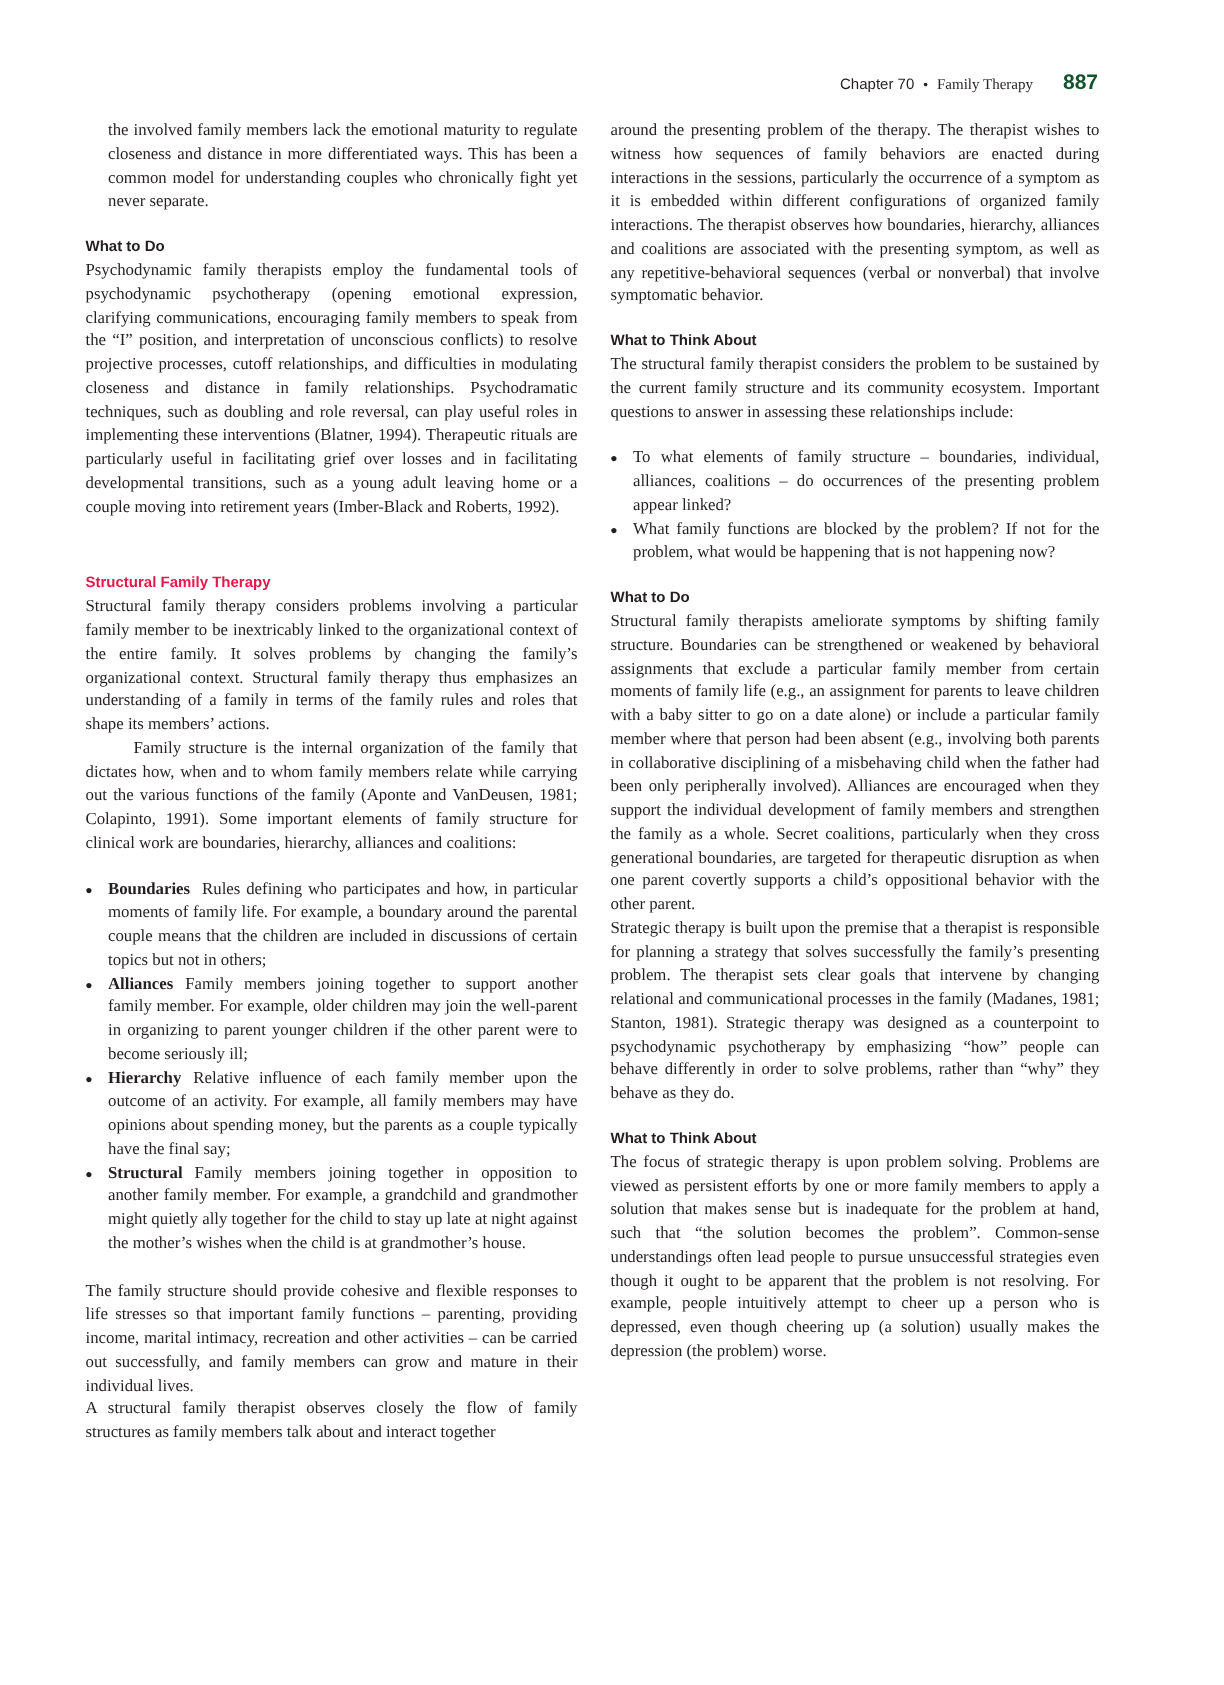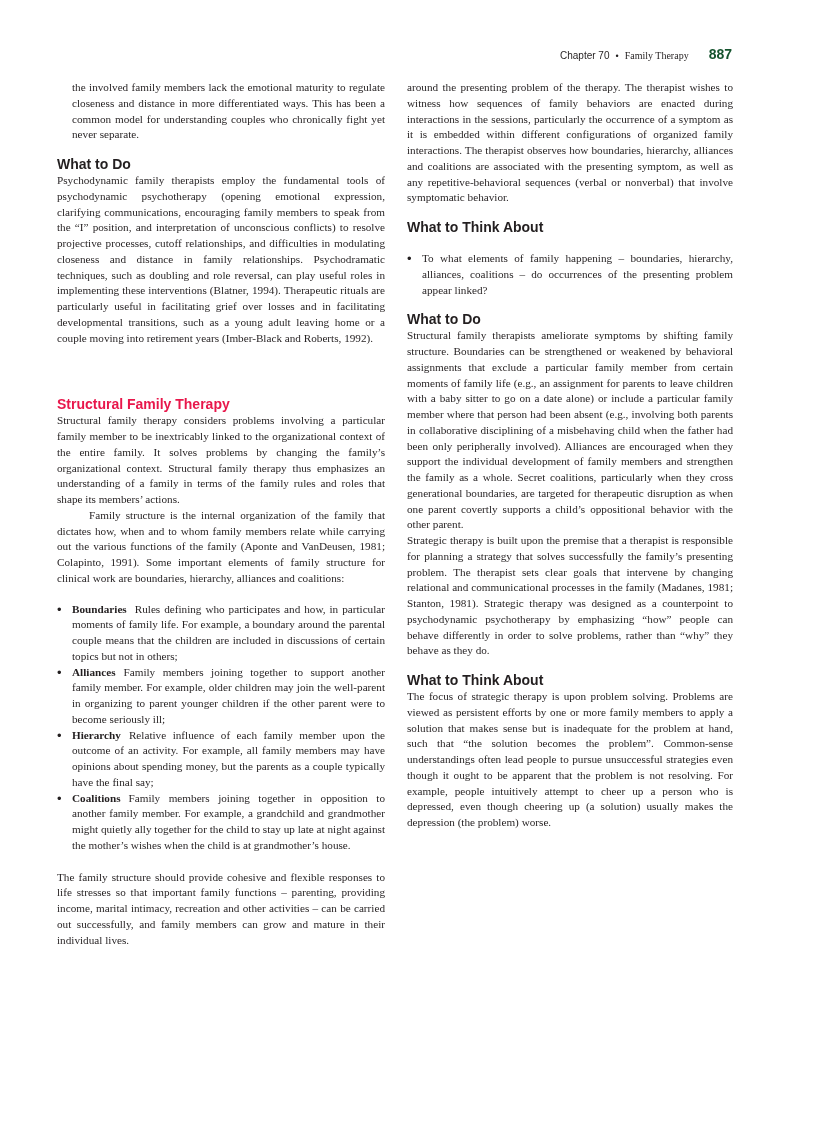--- a/index.html
+++ b/index.html
@@ -8,21 +8,21 @@
   .hdr-chapter { font-size: 10px; color: #231f20; }
   .hdr-dot { font-size: 9px; color: #231f20; }
   .hdr-title { font-family: "Liberation Serif", serif; font-size: 10px; color: #231f20; }
   .hdr-page { font-family: "Liberation Sans", sans-serif; font-weight: bold; font-size: 14px; margin-left: 14px; color: #14532d; }
   .col { position: absolute; top: 80px; font-family: "Liberation Serif", serif; font-size: 11.2px; line-height: 15.75px; text-align: justify; }
   .col-left { left: 57px; width: 328px; }
   .col-right { left: 407px; width: 326px; }
   p { margin: 0; hyphens: manual; }
   .indent-block { padding-left: 15px; }
   .indent-first { text-indent: 32px; }
-  h2 { font-family: "Liberation Sans", sans-serif; font-weight: bold; font-size: 14px; line-height: 17px; margin: 0; }
+  h2 { font-family: "Liberation Sans", sans-serif; font-weight: bold; font-size: 10px; line-height: 17px; margin: 0; }
   h2.sub { color: #231f20; }
   h2.major { color: #e8174b; }
   ul { list-style: none; margin: 0; padding: 0; }
   li { position: relative; padding-left: 15px; }
   li::before { content: "\2022"; position: absolute; left: 0; top: 0; font-size: 13px; line-height: 15.75px; font-family: "Liberation Sans", sans-serif; }
   .term { font-weight: bold; margin-right: 8px; }
 </style>
 </head>
 <body>
 
@@ -32,42 +32,45 @@
   <span class="hdr-title">Family Therapy</span>
   <span class="hdr-page">887</span>
 </div>
 
 <div class="col col-left">
   <p class="indent-block">the involved family members lack the emotional maturity to regulate closeness and distance in more differentiated ways. This has been a common model for understanding couples who chronically fight yet never separate.</p>
 
   <h2 class="sub" style="margin-top:13px;">What to Do</h2>
   <p>Psychodynamic family therapists employ the fundamental tools of psychodynamic psychotherapy (opening emotional expres­sion, clarifying communications, encouraging family members to speak from the “I” position, and interpretation of unconscious conflicts) to resolve projective processes, cutoff relationships, and difficulties in modulating closeness and distance in fam­ily relationships. Psychodramatic techniques, such as doubling and role reversal, can play useful roles in implementing these interventions (Blatner, 1994). Therapeutic rituals are particularly useful in facilitating grief over losses and in facilitating devel­opmental transitions, such as a young adult leaving home or a couple moving into retirement years (Imber-Black and Roberts, 1992).</p>
 
-  <h2 class="major" style="margin-top:50px;">Structural Family Therapy</h2>
+  <h2 class="major" style="margin-top:34px;">Structural Family Therapy</h2>
   <p>Structural family therapy considers problems involving a particu­lar family member to be inextricably linked to the organizational context of the entire family. It solves problems by changing the family’s organizational context. Structural family therapy thus emphasizes an understanding of a family in terms of the family rules and roles that shape its members’ actions.</p>
   <p class="indent-first">Family structure is the internal organization of the fam­ily that dictates how, when and to whom family members relate while carrying out the various functions of the family (Aponte and VanDeusen, 1981; Colapinto, 1991). Some important ele­ments of family structure for clinical work are boundaries, hier­archy, alliances and coalitions:</p>
 
   <ul style="margin-top:15px;">
     <li><span class="term">Boundaries</span><span>Rules defining who participates and how, in particular moments of family life. For example, a boundary around the parental couple means that the children are in­cluded in discussions of certain topics but not in others;</span></li>
     <li><span class="term">Alliances</span><span>Family members joining together to support an­other family member. For example, older children may join the well-parent in organizing to parent younger children if the other parent were to become seriously ill;</span></li>
     <li><span class="term">Hierarchy</span><span>Relative influence of each family member upon the outcome of an activity. For example, all family members may have opinions about spending money, but the parents as a couple typically have the final say;</span></li>
-    <li><span class="term">Coalitions</span><span>Family members joining together in opposition to another family member. For example, a grandchild and grandmother might quietly ally together for the child to stay up late at night against the mother’s wishes when the child is at grandmother’s house.</span></li>
+    <li><span class="term">Structural</span><span>Family members joining together in opposition to another family member. For example, a grandchild and grandmother might quietly ally together for the child to stay up late at night against the mother’s wishes when the child is at grandmother’s house.</span></li>
   </ul>
 
   <p style="margin-top:16px;">The family structure should provide cohesive and flexible re­sponses to life stresses so that important family functions – parenting, providing income, marital intimacy, recreation and other activities – can be carried out successfully, and family members can grow and mature in their individual lives.</p>
 
+  <p>A structural family therapist observes closely the flow of fam­ily structures as family members talk about and interact together</p>
 </div>
 
 <div class="col col-right">
   <p>around the presenting problem of the therapy. The therapist wishes to witness how sequences of family behaviors are enacted during interactions in the sessions, particularly the occurrence of a symp­tom as it is embedded within different configurations of organ­ized family interactions. The therapist observes how boundaries, hierarchy, alliances and coalitions are associated with the pre­senting symptom, as well as any repetitive-behavioral sequences (verbal or nonverbal) that involve symptomatic behavior.</p>
 
   <h2 class="sub" style="margin-top:13px;">What to Think About</h2>
+  <p>The structural family therapist considers the problem to be sustained by the current family structure and its community eco­system. Important questions to answer in assessing these rela­tionships include:</p>
 
   <ul style="margin-top:15px;">
-    <li>To what elements of family happening – boundaries, hierarchy, alliances, coalitions – do occurrences of the presenting prob­lem appear linked?</li>
+    <li>To what elements of family structure – boundaries, individual, alliances, coalitions – do occurrences of the presenting prob­lem appear linked?</li>
+    <li>What family functions are blocked by the problem? If not for the problem, what would be happening that is not happening now?</li>
   </ul>
 
   <h2 class="sub" style="margin-top:13px;">What to Do</h2>
   <p>Structural family therapists ameliorate symptoms by shifting family structure. Boundaries can be strengthened or weakened by behavioral assignments that exclude a particular family mem­ber from certain moments of family life (e.g., an assignment for parents to leave children with a baby sitter to go on a date alone) or include a particular family member where that person had been absent (e.g., involving both parents in collaborative disciplining of a misbehaving child when the father had been only peripher­ally involved). Alliances are encouraged when they support the individual development of family members and strengthen the family as a whole. Secret coalitions, particularly when they cross generational boundaries, are targeted for therapeutic disruption as when one parent covertly supports a child’s oppositional be­havior with the other parent.</p>
 
   <p>Strategic therapy is built upon the premise that a therapist is responsible for planning a strategy that solves successfully the family’s presenting problem. The therapist sets clear goals that intervene by changing relational and communicational processes in the family (Madanes, 1981; Stanton, 1981). Strategic therapy was designed as a counterpoint to psychodynamic psychotherapy by emphasizing “how” people can behave differently in order to solve problems, rather than “why” they behave as they do.</p>
 
   <h2 class="sub" style="margin-top:13px;">What to Think About</h2>
   <p>The focus of strategic therapy is upon problem solving. Prob­lems are viewed as persistent efforts by one or more family members to apply a solution that makes sense but is inadequate for the problem at hand, such that “the solution becomes the problem”. Common-sense understandings often lead people to pursue unsuccessful strategies even though it ought to be ap­parent that the problem is not resolving. For example, people intuitively attempt to cheer up a person who is depressed, even though cheering up (a solution) usually makes the depression (the problem) worse.</p>
 </div>

